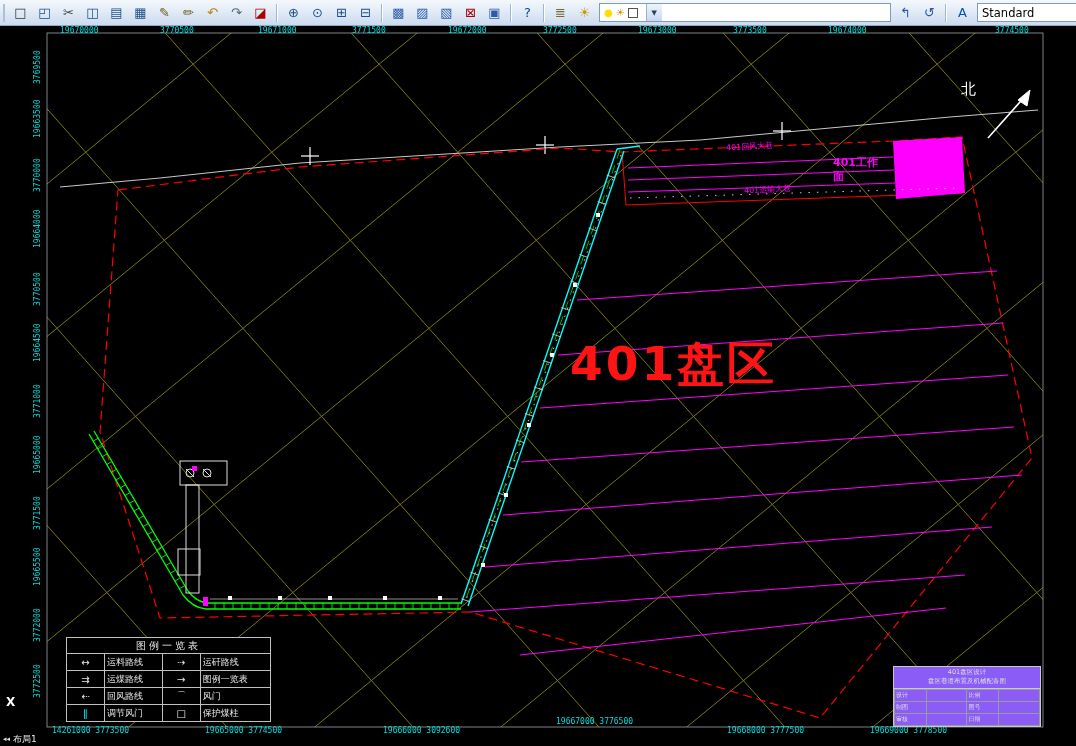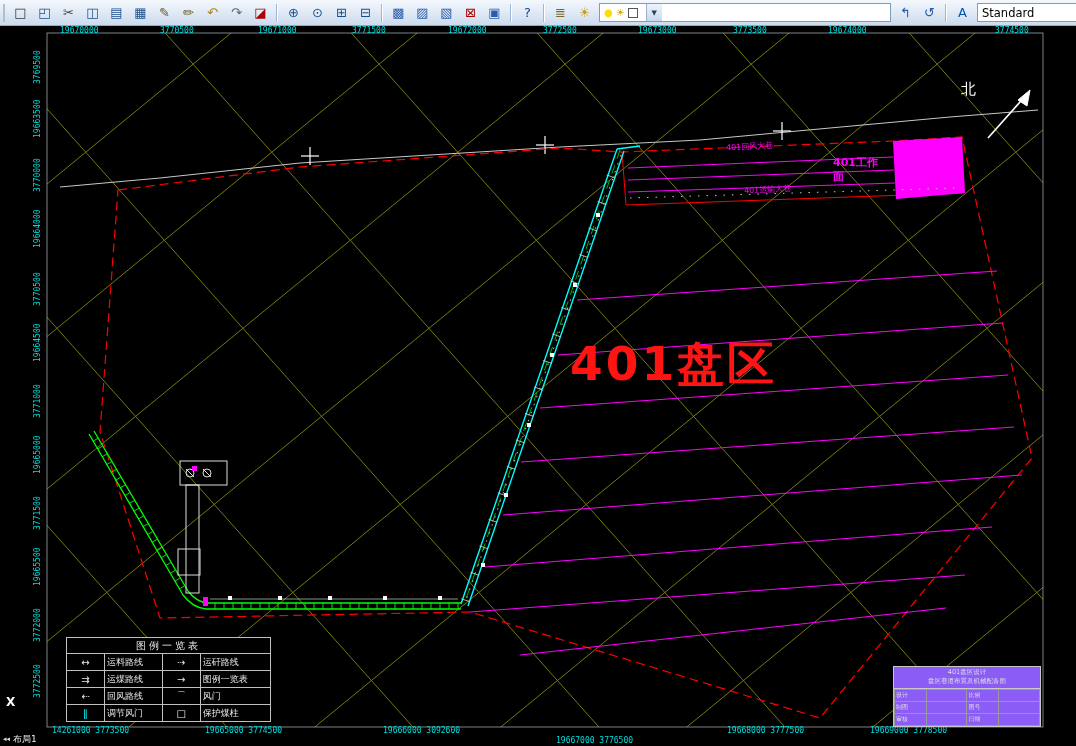--- a/index.html
+++ b/index.html
@@ -309,21 +309,21 @@
       <span class="coord rot" style="left: 34px; top: 336px;">19664500</span>
       <span class="coord rot" style="left: 34px; top: 392px;">3771000</span>
       <span class="coord rot" style="left: 34px; top: 448px;">19665000</span>
       <span class="coord rot" style="left: 34px; top: 504px;">3771500</span>
       <span class="coord rot" style="left: 34px; top: 560px;">19665500</span>
       <span class="coord rot" style="left: 34px; top: 616px;">3772000</span>
       <span class="coord rot" style="left: 34px; top: 672px;">3772500</span>
       <span class="coord" style="left: 52px; top: 701px;">14261000 3773500</span>
       <span class="coord" style="left: 205px; top: 701px;">19665000 3774500</span>
       <span class="coord" style="left: 383px; top: 701px;">19666000 3092600</span>
-      <span class="coord" style="left: 556px; top: 711px;">19667000 3776500</span>
+      <span class="coord" style="left: 556px; top: 692px;">19667000 3776500</span>
       <span class="coord" style="left: 727px; top: 701px;">19668000 3777500</span>
       <span class="coord" style="left: 870px; top: 701px;">19669000 3778500</span>
     </div>
 
   <div class="legend">
     <table>
       <tbody>
           <tr>
             <th colspan="4">图例一览表</th>
           </tr>

